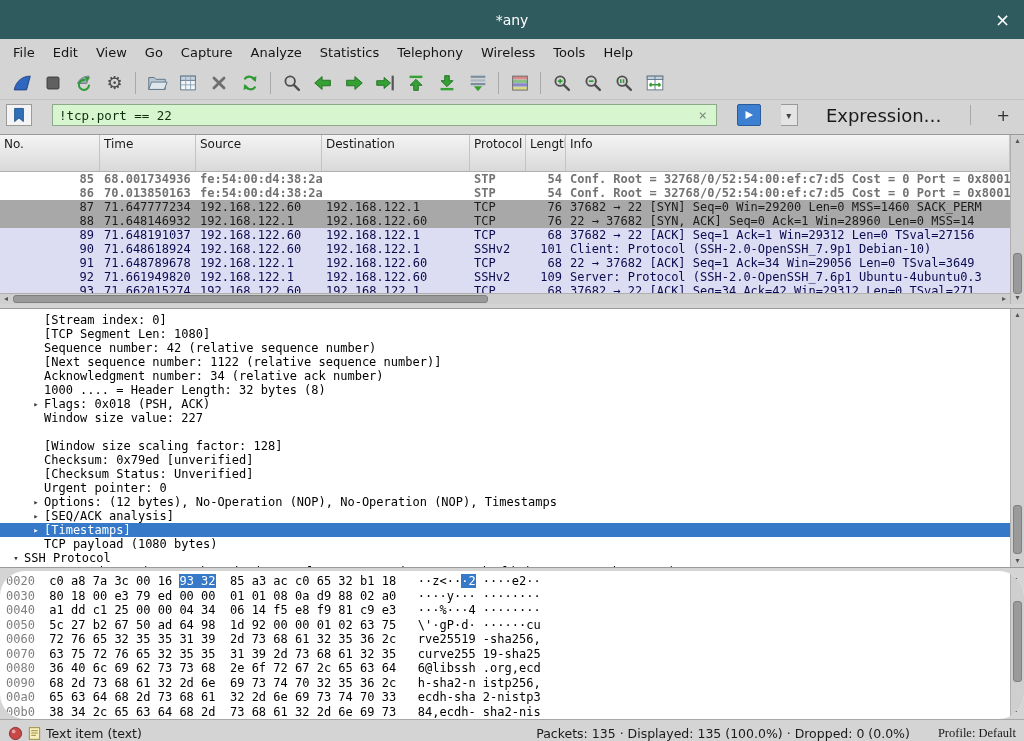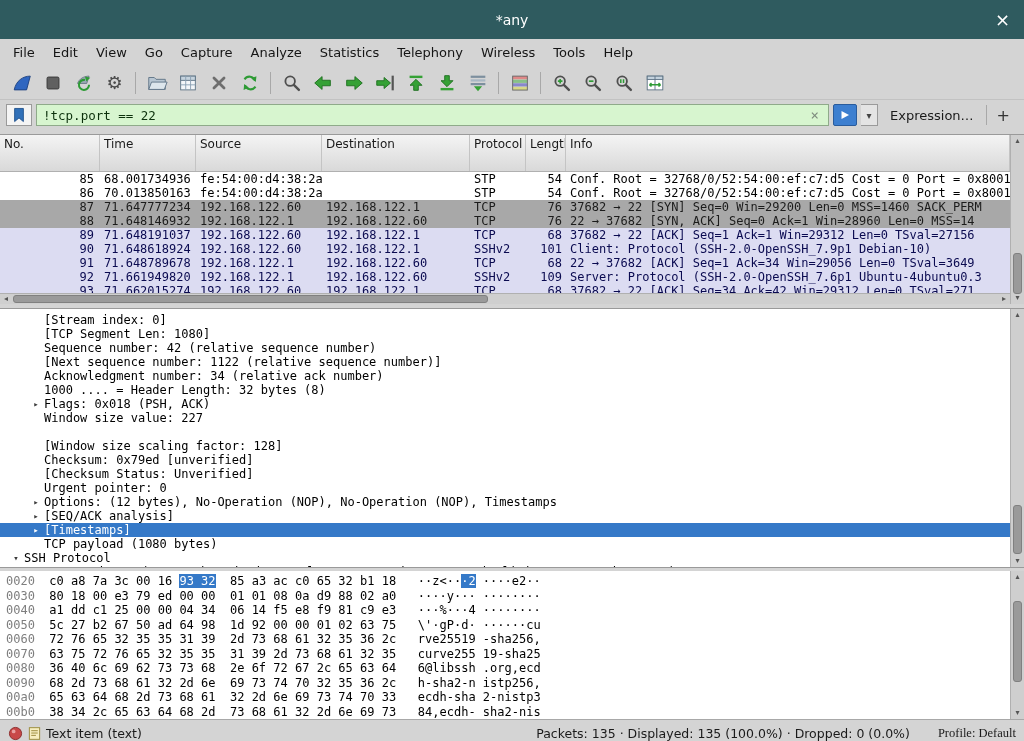--- a/index.html
+++ b/index.html
@@ -20,52 +20,52 @@
 
   
   .toolbar { height:34px; display:flex; align-items:center; padding:0 6px; flex:none;
              border-bottom:1px solid #c2c2c2; }
   .tbtn { width:31px; height:28px; display:flex; align-items:center; justify-content:center; border-radius:3px; }
   .tbtn svg { width:22px; height:22px; }
   .tsep { width:1px; height:22px; background:#a8a8a8; margin:0 5px; flex:none; }
   .glyph { font-size:18px; color:#4a4a4a; line-height:1; }
 
   
-  .filterbar { height:30px; display:flex; align-items:center; padding:0 6px; gap:4px; flex:none; }
+  .filterbar { height:30px; display:flex; align-items:center; padding:0 6px; gap:20px; flex:none; }
   .bookmark-btn { width:26px; height:22px; background:#f4f4f4; border:1px solid #9a9a9a;
                   display:flex; align-items:center; justify-content:center; flex:none; }
   .filter-input { flex:1; height:22px; background:#d7f5cf; border:1px solid #8faa8a;
                   display:flex; align-items:center; padding:0 6px;
                   font-family:"DejaVu Sans Mono","Liberation Mono",monospace; font-size:12.5px; color:#0c300c; }
   .filter-clear { margin-left:auto; color:#7d8a7d; font-size:14px; padding:0 3px; }
   .apply-btn { width:24px; height:22px; background:#3d7fd0; border:1px solid #2a5c9c; border-radius:2px;
                display:flex; align-items:center; justify-content:center; flex:none; }
   .apply-caret { width:17px; height:22px; background:#e4e4e4; border:1px solid #9a9a9a; border-left:none;
                  display:flex; align-items:center; justify-content:center; font-size:10px; color:#444; flex:none; }
-  .expr { font-size:13px; color:#1a1a1a; padding:0 8px; }
+  .expr { font-size:18px; color:#1a1a1a; padding:0 8px; }
   .fsep { width:1px; height:20px; background:#a8a8a8; }
   .add-btn { font-size:16px; color:#333; padding:0 8px 0 6px; }
 
   .gap4 { height:4px; flex:none; }
 
   
   .packet-pane { height:170px; flex:none; display:flex; border-top:1px solid #9a9a9a; background:#fff; }
   .packet-main { flex:1; display:flex; flex-direction:column; overflow:hidden; }
   .plist-header { display:grid; grid-template-columns:100px 96px 126px 148px 56px 40px 1fr;
                   height:37px; background:linear-gradient(#f4f4f4,#d9d9d9); border-bottom:1px solid #b0b0b0;
                   font-size:12px; color:#1a1a1a; flex:none; }
   .plist-header > div { padding:2px 4px; border-right:1px solid #c4c4c4; overflow:hidden; white-space:nowrap; }
   .plist-body { flex:1; overflow:hidden; }
   .prow { display:grid; grid-template-columns:100px 96px 126px 148px 56px 40px 1fr; height:14px;
           font-family:"DejaVu Sans Mono","Liberation Mono",monospace; font-size:12px; line-height:14px;
           white-space:nowrap; }
   .prow > div { overflow:hidden; padding:0 4px; }
   .prow .c-no { text-align:right; padding-right:6px; }
   .prow .c-len { text-align:right; padding-right:4px; }
-  .r-white { background:#ffffff; color:#000000; }
+  .r-white { background:#ffffff; color:#737373;font-weight:bold; }
   .r-gray  { background:#a8a8a8; color:#1c1c1c; }
   .r-lav   { background:#dcdcf2; color:#0a0a50; }
   .r-sel   { background:#3579c8; color:#ffffff; }
 
   
   .vscroll { width:14px; background:#cfcfcf; border-left:1px solid #b0b0b0; position:relative; flex:none; }
   .vscroll .sar { position:absolute; left:0; width:100%; text-align:center; font-size:8px; color:#555; line-height:12px; }
   .vscroll .sar.top { top:0; } .vscroll .sar.bot { bottom:0; }
   .vthumb { position:absolute; left:2px; right:2px; background:#9a9a9a; border:1px solid #808080; border-radius:3px; }
   .hscroll { height:11px; background:#cfcfcf; border-top:1px solid #b0b0b0; position:relative; flex:none; }
@@ -84,21 +84,21 @@
   .drow { height:14px; line-height:14px; display:flex; white-space:nowrap; overflow:hidden;
           font-family:"DejaVu Sans Mono","Liberation Mono",monospace; font-size:12px; color:#000; }
   .drow .arrow { width:16px; flex:none; text-align:center; font-size:9px; color:#3a3a3a; }
   .ind0 { padding-left:8px; }
   .ind1 { padding-left:24px; }
   .ind2 { padding-left:28px; }
   .sel { background:#3579c8; color:#fff; }
   .sel .arrow { color:#fff; }
 
   
-  .hex-pane { height:148px; flex:none; background:#fff; display:flex; overflow:hidden; }
+  .hex-pane { height:148px; flex:none; background:#fff; display:flex; overflow:hidden;border-radius:25px; }
   .hex-main { flex:1; overflow:hidden; padding:3px 0 0 6px; }
   .hrow { height:14.5px; line-height:14.5px; white-space:pre; overflow:hidden;
           font-family:"DejaVu Sans Mono","Liberation Mono",monospace; font-size:12px; color:#000; }
   .hrow .off { color:#7e7e7e; }
   .hl { background:#3579c8; color:#fff; }
   .hl:empty { display:none; }
 
   
   .statusbar { height:28px; flex:none; background:#d4d4d4; border-top:1px solid #a8a8a8;
                display:flex; align-items:center; font-size:12.5px; color:#1a1a1a; padding:0 8px; gap:4px; }

